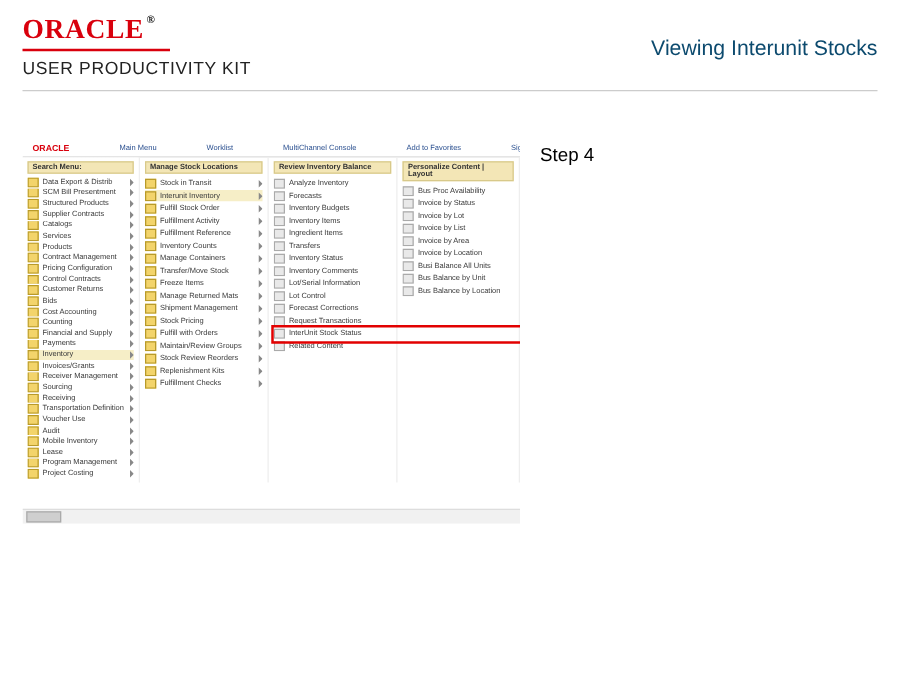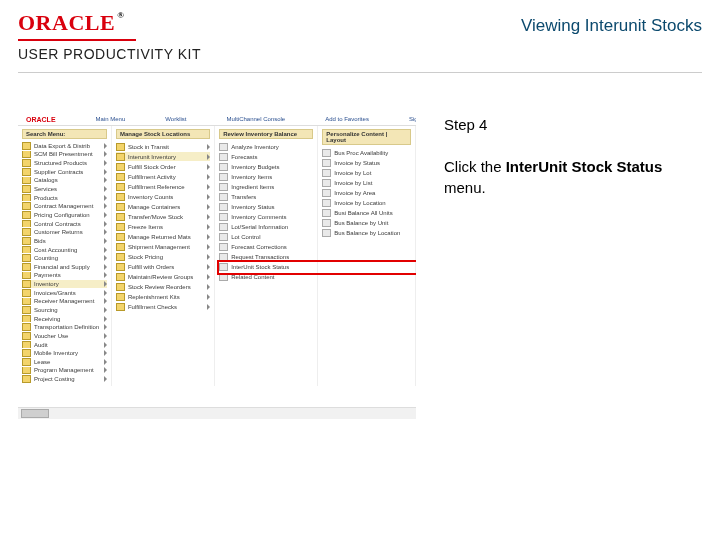--- a/index.html
+++ b/index.html
@@ -1,24 +1,24 @@
 <!DOCTYPE html>
 <html><head>
 <meta charset="utf-8">
 <style>
   html,body{margin:0;padding:0;width:720px;height:540px;background:#fff;font-family:Arial,Helvetica,sans-serif;color:#000;overflow:hidden}
-  .header{display:flex;align-items:flex-start;justify-content:space-between;padding:10px 18px 6px 18px}
+  .header{display:flex;align-items:center;justify-content:space-between;padding:10px 18px 6px 18px}
   .logo-block{display:flex;flex-direction:column;gap:2px}
   .oracle-logo{font-family:"Times New Roman",serif;font-weight:bold;font-size:22px;letter-spacing:0.5px;color:#d9000d}
   .oracle-logo sup{font-size:9px;color:#000;vertical-align:top;margin-left:2px}
   .oracle-bar{height:2px;background:#d9000d;width:118px;margin-top:1px}
   .upk{font-size:14px;letter-spacing:0.5px;color:#222;margin-top:3px}
   .page-title{font-size:17px;color:#0c4a6e;margin-top:6px}
   .hr{height:1px;background:#ccc;margin:4px 18px 0 18px}
-  .body{display:flex;padding:40px 18px 0 18px;gap:22px}
+  .body{display:flex;padding:40px 18px 0 18px;gap:10px}
   .screenshot{width:398px;height:306px;border:0px solid #ddd;position:relative;background:#fff;font-size:6px;color:#555;overflow:hidden}
   .ss-top{height:12px;background:#fff;border-bottom:1px solid #ddd;display:flex;align-items:center;gap:40px;padding-left:8px;color:#2a4f8f}
   .ss-top span{white-space:nowrap}
   .ss-logo{color:#d9000d;font-weight:bold;font-size:7px}
   .ss-cols{display:flex;height:260px}
   .ss-col{border-right:1px solid #eee;padding:3px 4px;display:flex;flex-direction:column;gap:1px}
   .ss-col.cA{width:92px;background:linear-gradient(#fff,#fff)}
   .ss-col.cB{width:102px}
   .ss-col.cC{width:102px}
   .ss-col.cD{width:96px}
@@ -391,17 +391,14 @@
         </div>
       </div>
     <div class="ss-scrollbar">
       <div class="ss-thumb"></div>
     </div>
   <div class="red-box" style="left: 199.141px; top: 147px; width: 204.188px; height: 11px;"></div>
     </div>
 
   <div class="instructions">
     <div class="step-label">Step 4</div>
-    <div>
-      <span>Click the </span><span class="bold">InterUnit Stock Status</span><span> menu.</span>
-    </div>
   </div>
 </div>
 
 </body></html>

